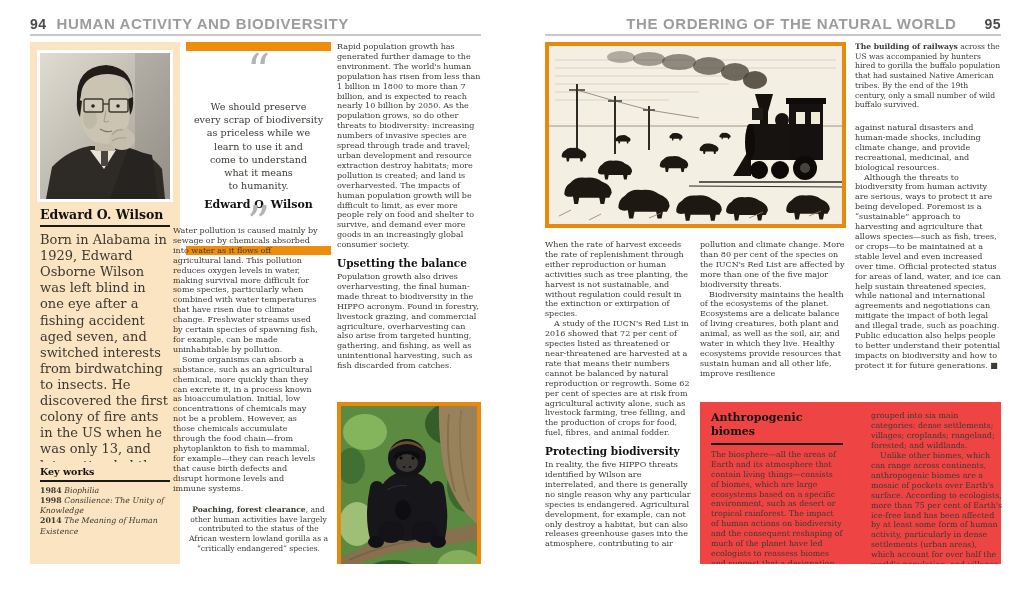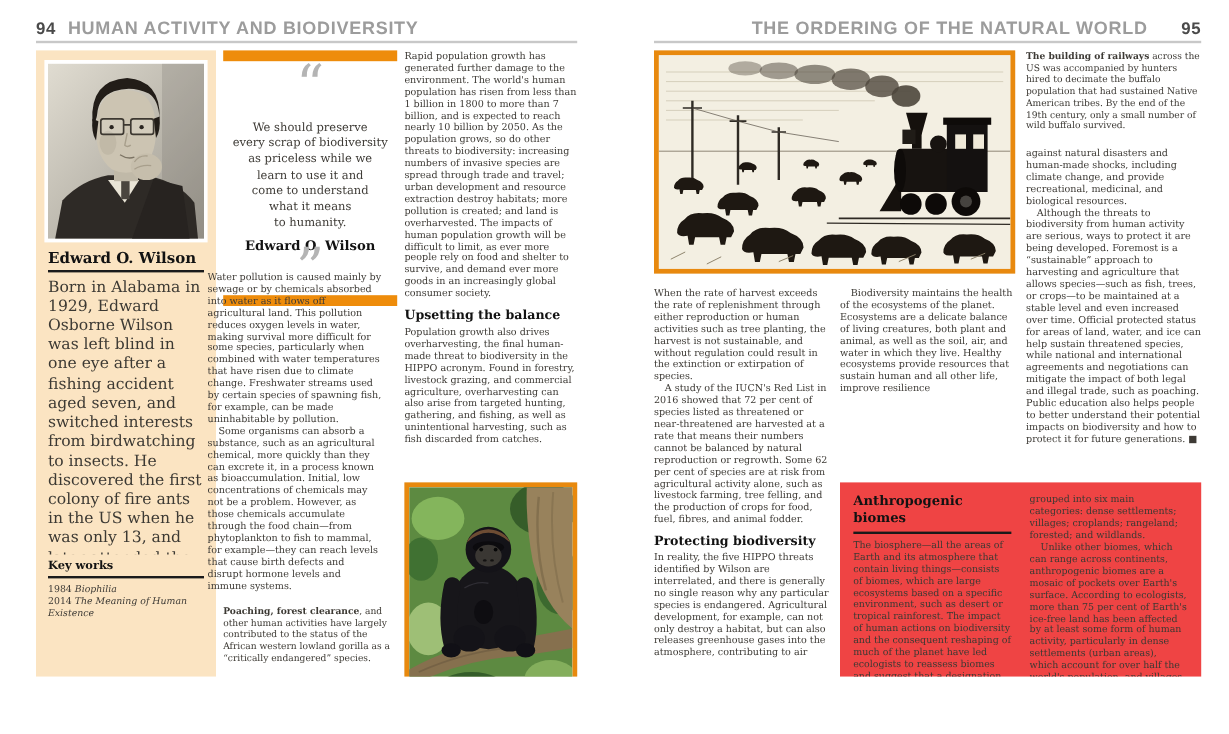--- a/index.html
+++ b/index.html
@@ -17,21 +17,21 @@
   .profile{position:absolute;left:30px;top:42px;width:150px;height:547px;background:#fbe4c2;}
   .photo-frame{position:absolute;left:7px;top:8px;width:136px;height:152px;background:#ffffff;padding:3px;box-sizing:border-box;}
   .photo-frame svg{display:block;width:100%;height:100%;}
   .profile .name{position:absolute;left:10px;top:165px;width:130px;font-size:12.5px;font-weight:bold;color:#121212;}
   .profile .name-rule{position:absolute;left:10px;top:183px;width:130px;height:2px;background:#1a1a1a;}
   .profile .bio{position:absolute;left:10px;top:190px;width:131px;height:230px;overflow:hidden;
                 font-size:13px;line-height:1.24;color:#3c3933;}
   .profile .kw-head{position:absolute;left:10px;top:424px;font-size:9.5px;font-weight:bold;color:#121212;}
   .profile .kw-rule{position:absolute;left:10px;top:438px;width:130px;height:2px;background:#1a1a1a;}
   .profile .kw-list{position:absolute;left:10px;top:444px;width:131px;font-size:7.8px;line-height:1.3;}
-  .profile .kw-list .year{font-weight:normal;text-align:center;}
+  .profile .kw-list .year{font-weight:bold;text-align:center;}
   .profile .kw-list .wtitle{font-style:italic;margin-top:39px;}
 
   
   .qcol{position:absolute;left:186px;top:42px;width:145px;}
   .qbar{position:absolute;left:0;width:145px;height:9px;background:#ee8c0b;}
   .qbar.top{top:0;} .qbar.bot{top:204px;}
   .qopen{position:absolute;left:0;top:6px;width:145px;text-align:center;font-size:46px;line-height:1;
          color:#b4b4b4;font-family:"DejaVu Serif",serif;}
   .qtext{position:absolute;left:0;top:58px;width:145px;text-align:center;white-space:pre-line;
          font-size:9.6px;line-height:1.38;color:#3d3a35;}
@@ -40,39 +40,39 @@
 
   
   .col{position:absolute;font-size:8px;line-height:1.24;color:#3d3a35;overflow:hidden;}
   .col p{margin:0;}
   .col p.indent{text-indent:9px;}
   .col h3{margin:7px 0 2px 0;font-size:10.5px;font-weight:bold;color:#121212;}
   .b{font-weight:bold;} .i{font-style:italic;}
 
   #col2-text{left:173px;top:226px;width:145px;height:272px;}
   .caption{position:absolute;font-size:7.6px;line-height:1.28;color:#3c3933;}
-  #gorilla-caption{left:186px;top:505px;width:145px;height:84px;}
+  #gorilla-caption{left:186px;top:505px;width:145px;height:84px;text-align:center;}
   #col3-text{left:337px;top:42px;width:144px;height:352px;}
 
   
   .orange-frame{position:absolute;border:4px solid #e8890e;box-sizing:border-box;background:#f3efe2;}
   .orange-frame svg{display:block;width:100%;height:100%;}
   #train-frame{left:545px;top:42px;width:301px;height:186px;}
   #gorilla-frame{left:337px;top:402px;width:144px;height:190px;}
 
   #col4-text{left:545px;top:240px;width:146px;height:352px;}
   #col5-text{left:700px;top:240px;width:146px;height:158px;}
 
   
   .biomes-box{position:absolute;left:700px;top:402px;width:301px;height:190px;background:#ef4444;}
   .biomes-box .bcol{position:absolute;top:9px;width:132px;font-size:7.9px;line-height:1.26;color:#3c3933;overflow:hidden;height:174px;}
   .biomes-box .bcol p{margin:0;}
   .biomes-box .bcol p.indent{text-indent:9px;}
   .biomes-box .bcol-a{left:11px;}
-  .biomes-box .bcol-b{left:158px;}
+  .biomes-box .bcol-b{left:171px;}
   .biomes-box h4{margin:0;font-size:11px;font-weight:bold;color:#121212;}
   .biomes-box .box-rule{height:2px;background:#1a1a1a;margin:4px 0 5px 0;}
 
   #col6{left:855px;top:42px;width:146px;height:352px;}
   #col6 .caption-block{margin-bottom:13px;font-size:7.6px;line-height:1.28;}
 </style>
 </head>
 <body>
 
 <div class="canvas">
@@ -127,20 +127,21 @@
         <path d="M60,76 Q66,80 72,78" fill="none" stroke="#7c7464" stroke-width="1.1"></path>
       </svg>
     </div>
     <div class="name">Edward O. Wilson</div>
     <div class="name-rule"></div>
     <div class="bio"><span>Born in Alabama in 1929, Edward Osborne Wilson was left blind in one eye after a fishing accident aged seven, and switched interests from birdwatching to insects. He discovered the first colony of fire ants in the US when he was only 13, and later attended the University of Alabama and Harvard. Wilson's work has focused primarily on ants but also extends to the study of isolated ecosystems, known as “island biogeography.” A leading environmentalist, he has spearheaded efforts to preserve biodiversity and educate people about it. He has been awarded over 150 prizes, including the National Medal for Science, the Cosmos Prize, and two Pulitzer Prizes for nonfiction, and was named one of the century's leading environmentalists by </span><span class="i">Time</span><span> and </span><span class="i">Audubon</span><span> magazine.</span></div>
     <div class="kw-head">Key works</div>
     <div class="kw-rule"></div>
     <div class="kw-list">
       <div><span class="year">1984</span> <span class="wtitle">Biophilia</span></div>
+      <div><span class="year">1998</span> <span class="wtitle">Consilience: The Unity of Knowledge</span></div>
       <div><span class="year">2014</span> <span class="wtitle">The Meaning of Human Existence</span></div>
     </div>
   </aside>
 
   <div class="qcol">
     <div class="qbar top"></div>
     <div class="qopen">“</div>
     <div class="qtext">We should preserve
 every scrap of biodiversity
 as priceless while we
@@ -287,34 +288,35 @@
   </div>
 
   <div class="col" id="col4-text">
     <p>When the rate of harvest exceeds the rate of replenishment through either reproduction or human activities such as tree planting, the harvest is not sustainable, and without regulation could result in the extinction or extirpation of species.</p>
     <p class="indent">A study of the IUCN's Red List in 2016 showed that 72 per cent of species listed as threatened or near-threatened are harvested at a rate that means their numbers cannot be balanced by natural reproduction or regrowth. Some 62 per cent of species are at risk from agricultural activity alone, such as livestock farming, tree felling, and the production of crops for food, fuel, fibres, and animal fodder.</p>
     <h3>Protecting biodiversity</h3>
     <p>In reality, the five HIPPO threats identified by Wilson are interrelated, and there is generally no single reason why any particular species is endangered. Agricultural development, for example, can not only destroy a habitat, but can also releases greenhouse gases into the atmosphere, contributing to air</p>
   </div>
 
   <div class="col" id="col5-text">
+    <p>pollution and climate change. More than 80 per cent of the species on the IUCN's Red List are affected by more than one of the five major biodiversity threats.</p>
     <p class="indent">Biodiversity maintains the health of the ecosystems of the planet. Ecosystems are a delicate balance of living creatures, both plant and animal, as well as the soil, air, and water in which they live. Healthy ecosystems provide resources that sustain human and all other life, improve resilience</p>
   </div>
 
   <div class="biomes-box">
     <div class="bcol bcol-a">
       <h4>Anthropogenic biomes</h4>
       <div class="box-rule"></div>
       <p>The biosphere—all the areas of Earth and its atmosphere that contain living things—consists of biomes, which are large ecosystems based on a specific environment, such as desert or tropical rainforest. The impact of human actions on biodiversity and the consequent reshaping of much of the planet have led ecologists to reassess biomes and suggest that a designation of anthropogenic (manmade) biomes is now necessary. Anthropogenic biomes are</p>
     </div>
     <div class="bcol bcol-b">
       <p>grouped into six main categories: dense settlements; villages; croplands; rangeland; forested; and wildlands.</p>
       <p class="indent">Unlike other biomes, which can range across continents, anthropogenic biomes are a mosaic of pockets over Earth's surface. According to ecologists, more than 75 per cent of Earth's ice-free land has been affected by at least some form of human activity, particularly in dense settlements (urban areas), which account for over half the world's population, and villages (dense agricultural settlements).</p>
     </div>
   </div>
 
   <div class="col" id="col6">
-    <div class="caption-block"><span class="b">The building of railways</span><span> across the US was accompanied by hunters hired to decimate the buffalo population that had sustained Native American tribes. By the end of the 19th century, only a small number of wild buffalo survived.</span></div>
+    <div class="caption-block"><span class="b">The building of railways</span><span> across the US was accompanied by hunters hired to gorilla the buffalo population that had sustained Native American tribes. By the end of the 19th century, only a small number of wild buffalo survived.</span></div>
     <p>against natural disasters and human-made shocks, including climate change, and provide recreational, medicinal, and biological resources.</p>
     <p class="indent">Although the threats to biodiversity from human activity are serious, ways to protect it are being developed. Foremost is a “sustainable” approach to harvesting and agriculture that allows species—such as fish, trees, or crops—to be maintained at a stable level and even increased over time. Official protected status for areas of land, water, and ice can help sustain threatened species, while national and international agreements and negotiations can mitigate the impact of both legal and illegal trade, such as poaching. Public education also helps people to better understand their potential impacts on biodiversity and how to protect it for future generations. ■</p>
   </div>
 
 </div>
 
 </body></html>

